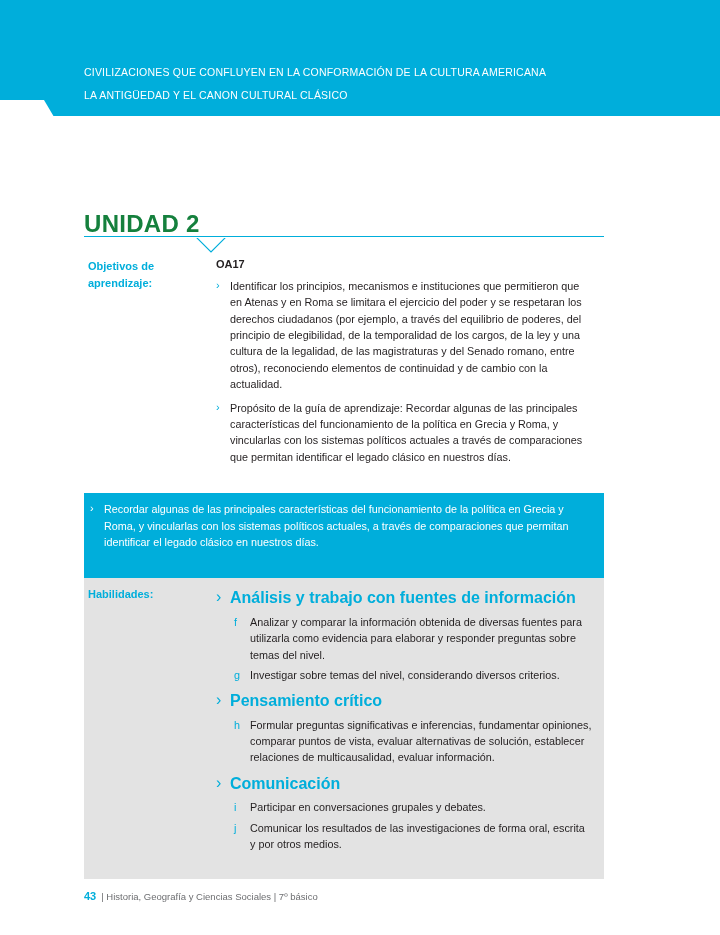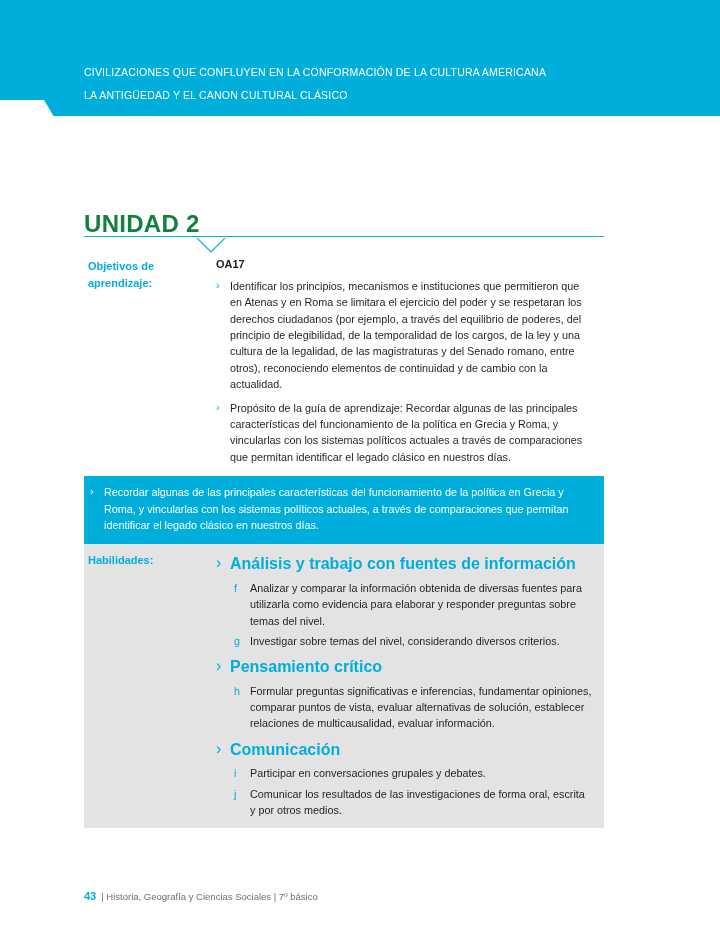--- a/index.html
+++ b/index.html
@@ -86,21 +86,21 @@
     width: 126px;
     flex: 0 0 126px;
     padding: 8px 10px 8px 4px;
     font-size: 11px;
     font-weight: bold;
     color: #00AEDB;
     line-height: 1.5;
   }
   .row-body {
     flex: 1 1 auto;
-    padding: 8px 12px 4px 6px;
+    padding: 8px 12px 21px 6px;
     font-size: 10.8px;
     line-height: 1.52;
     color: #231f20;
   }
 
   
   #row-objetivos .row-body { padding-top: 6px; }
   .oa-code {
     font-weight: bold;
     font-size: 11px;

